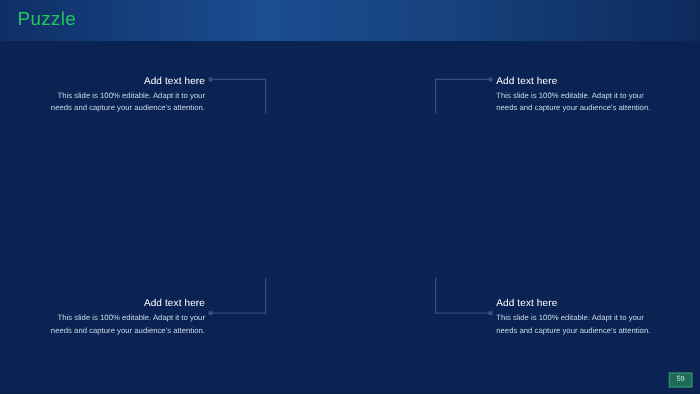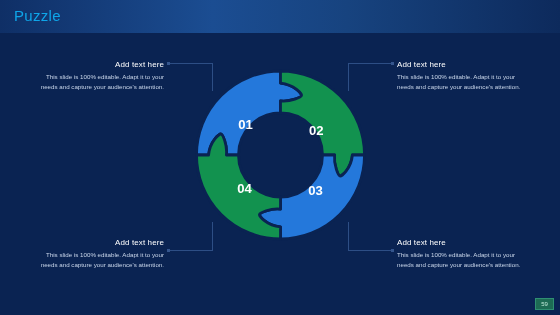--- a/index.html
+++ b/index.html
@@ -30,21 +30,21 @@
     width: 560px;
     height: 7px;
     background: #0a2352;
   }
   #page-title {
     position: absolute;
     left: 14px;
     top: 7px;
     font-size: 15px;
     font-weight: 400;
-    color: #0ea5e9;
+    color: #22c55e;
     letter-spacing: .3px;
   }
 
   
   .txt-block {
     position: absolute;
     width: 132px;
   }
   .txt-block.right-align { text-align: right; }
   .txt-block.left-align  { text-align: left; }
@@ -175,30 +175,16 @@
   <div class="txt-block left-align" id="block-tr">
     <p class="txt-head">Add text here</p>
     <p class="txt-body">This slide is 100% editable. Adapt it to your needs and capture your audience's attention.</p>
   </div>
 
   <div class="txt-block left-align" id="block-br">
     <p class="txt-head">Add text here</p>
     <p class="txt-body">This slide is 100% editable. Adapt it to your needs and capture your audience's attention.</p>
   </div>
 
-  <div id="puzzle-wrap">
-    <svg id="puzzle-svg" width="175" height="186" viewBox="0 0 200 200">
-      <g id="puzzle-pieces">
-          <path d="M 4 100 A 96 96 0 0 1 100 4 L 100 17.8 C 116.47 19.47, 124.56 30.58, 124.01 32.12 C 123.47 33.66, 112.38 39.45, 100 38.2 L 100 52 A 48 48 0 0 0 52 100 L 38.2 100 C 39.45 87.62, 33.66 76.53, 32.12 75.99 C 30.58 75.44, 19.47 83.53, 17.8 100 L 4 100 Z" fill="#2478db" stroke="#0a2352" stroke-width="3.2" stroke-linejoin="round"></path>
-          <path d="M 100 4 A 96 96 0 0 1 196 100 L 182.2 100 C 180.53 116.47, 169.42 124.56, 167.88 124.01 C 166.34 123.47, 160.55 112.38, 161.8 100 L 148 100 A 48 48 0 0 0 100 52 L 100 38.2 C 112.38 39.45, 123.47 33.66, 124.01 32.12 C 124.56 30.58, 116.47 19.47, 100 17.8 L 100 4 Z" fill="#12924f" stroke="#0a2352" stroke-width="3.2" stroke-linejoin="round"></path>
-          <path d="M 196 100 A 96 96 0 0 1 100 196 L 100 182.2 C 83.53 180.53, 75.44 169.42, 75.99 167.88 C 76.53 166.34, 87.62 160.55, 100 161.8 L 100 148 A 48 48 0 0 0 148 100 L 161.8 100 C 160.55 112.38, 166.34 123.47, 167.88 124.01 C 169.42 124.56, 180.53 116.47, 182.2 100 L 196 100 Z" fill="#2478db" stroke="#0a2352" stroke-width="3.2" stroke-linejoin="round"></path>
-          <path d="M 100 196 A 96 96 0 0 1 4 100 L 17.8 100 C 19.47 83.53, 30.58 75.44, 32.12 75.99 C 33.66 76.53, 39.45 87.62, 38.2 100 L 52 100 A 48 48 0 0 0 100 148 L 100 161.8 C 87.62 160.55, 76.53 166.34, 75.99 167.88 C 75.44 169.42, 83.53 180.53, 100 182.2 L 100 196 Z" fill="#12924f" stroke="#0a2352" stroke-width="3.2" stroke-linejoin="round"></path>
-        </g>
-      <text class="seg-label" id="lbl-01" x="60" y="66">01</text>
-      <text class="seg-label" id="lbl-02" x="141" y="73">02</text>
-      <text class="seg-label" id="lbl-03" x="140" y="142">03</text>
-      <text class="seg-label" id="lbl-04" x="59" y="140">04</text>
-    </svg>
-  </div>
 
   <div id="page-badge">59</div>
 
 </div>
 
 </body></html>

